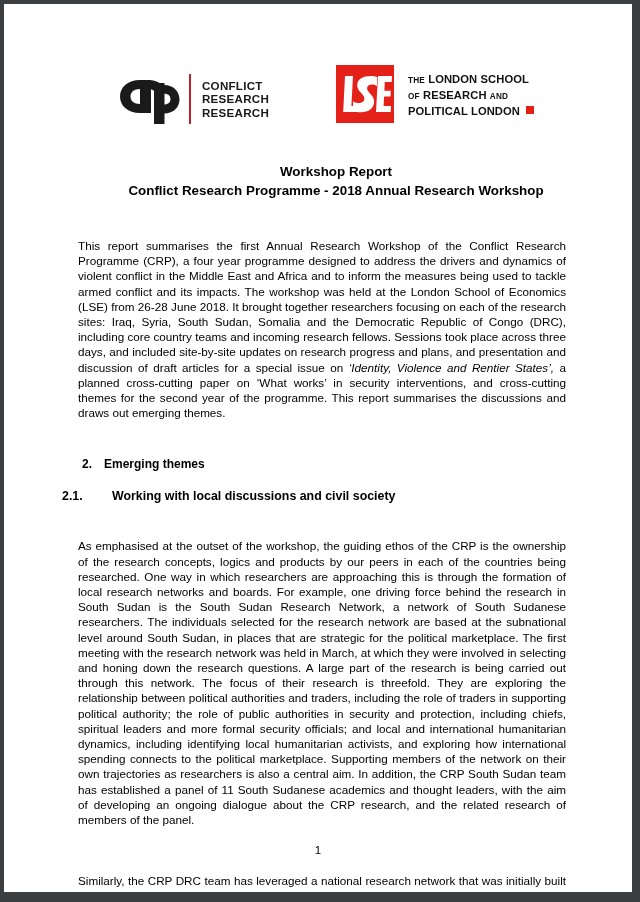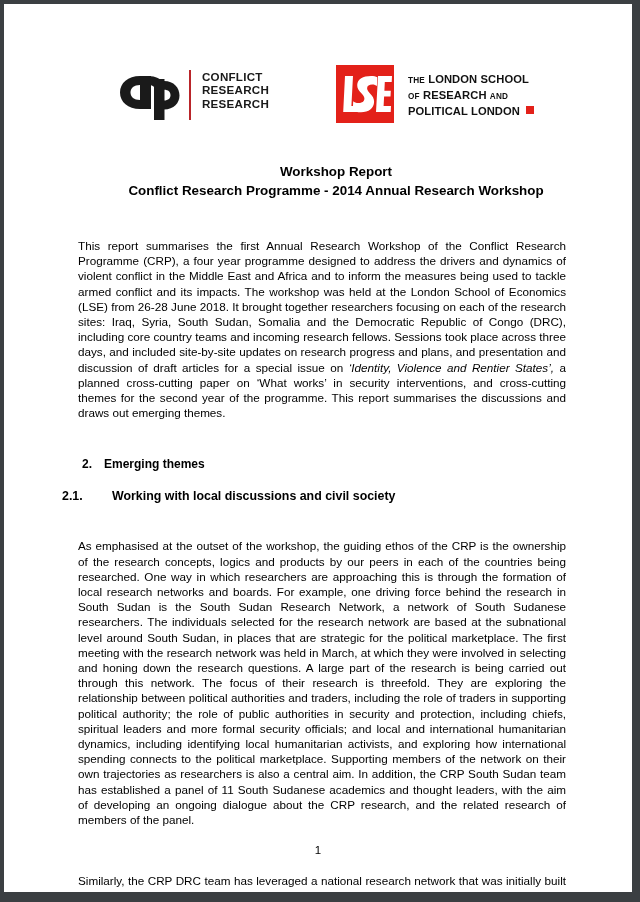--- a/index.html
+++ b/index.html
@@ -39,21 +39,21 @@
     top: 58px;
     width: 628px;
     height: 80px;
   }
 
   .crp-logo {
     position: absolute;
     left: 114px;
     top: 8px;
     display: flex;
-    align-items: flex-start;
+    align-items: center;
     height: 58px;
   }
   .crp-mark {
     position: relative;
     width: 62px;
     height: 50px;
   }
   .crp-mark svg { display: block; }
   .crp-divider {
     width: 2px;
@@ -221,21 +221,21 @@
         <div class="lse-text">
           <div class="lse-line"><span class="sm">THE</span> <span>LONDON SCHOOL</span></div>
           <div class="lse-line"><span class="sm">OF</span> <span>RESEARCH</span> <span class="sm">AND</span></div>
           <div class="lse-line"><span>POLITICAL LONDON</span><span class="lse-dot"></span></div>
         </div>
       </div>
     </div>
 
     <div class="doc-title">
       <div>Workshop Report</div>
-      <div>Conflict Research Programme - 2014 Annual Research Workshop</div>
+      <div>Conflict Research Programme - 2018 Annual Research Workshop</div>
     </div>
 
     <div class="content">
 
 
       <div class="sp-18"></div>
 
       <p class="body"><span>This report summarises the first Annual Research Workshop of the Conflict Research Programme (CRP), a four year programme designed to address the drivers and dynamics of violent conflict in the Middle East and Africa and to inform the measures being used to tackle armed conflict and its impacts. The workshop was held at the London School of Economics (LSE) from 26-28 June 2018. It brought together researchers focusing on each of the research sites: Iraq, Syria, South Sudan, Somalia and the Democratic Republic of Congo (DRC), including core country teams and incoming research fellows. Sessions took place across three days, and included site-by-site updates on research progress and plans, and presentation and discussion of draft articles for a special issue on </span><i>‘Identity, Violence and Rentier States’,</i><span> a planned cross-cutting paper on ‘What works’ in security interventions, and cross-cutting themes for the second year of the programme. This report summarises the discussions and draws out emerging themes.</span></p>
 
       <div class="sp-20"></div>

